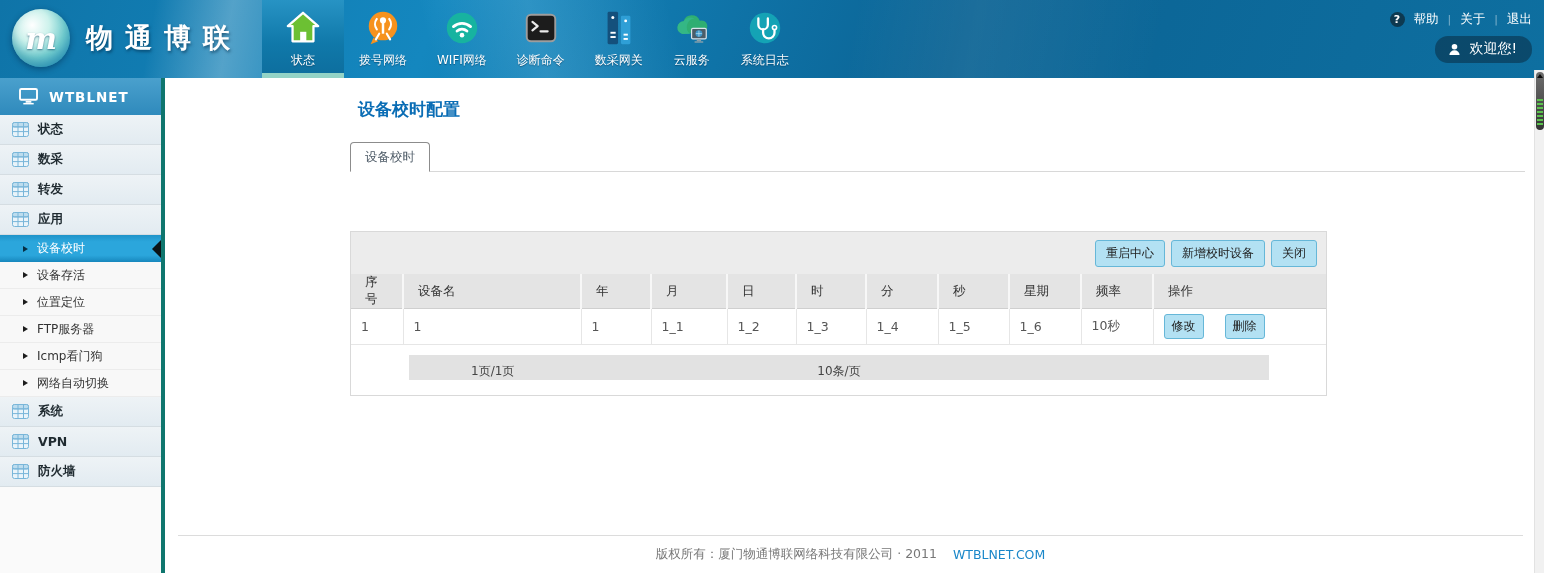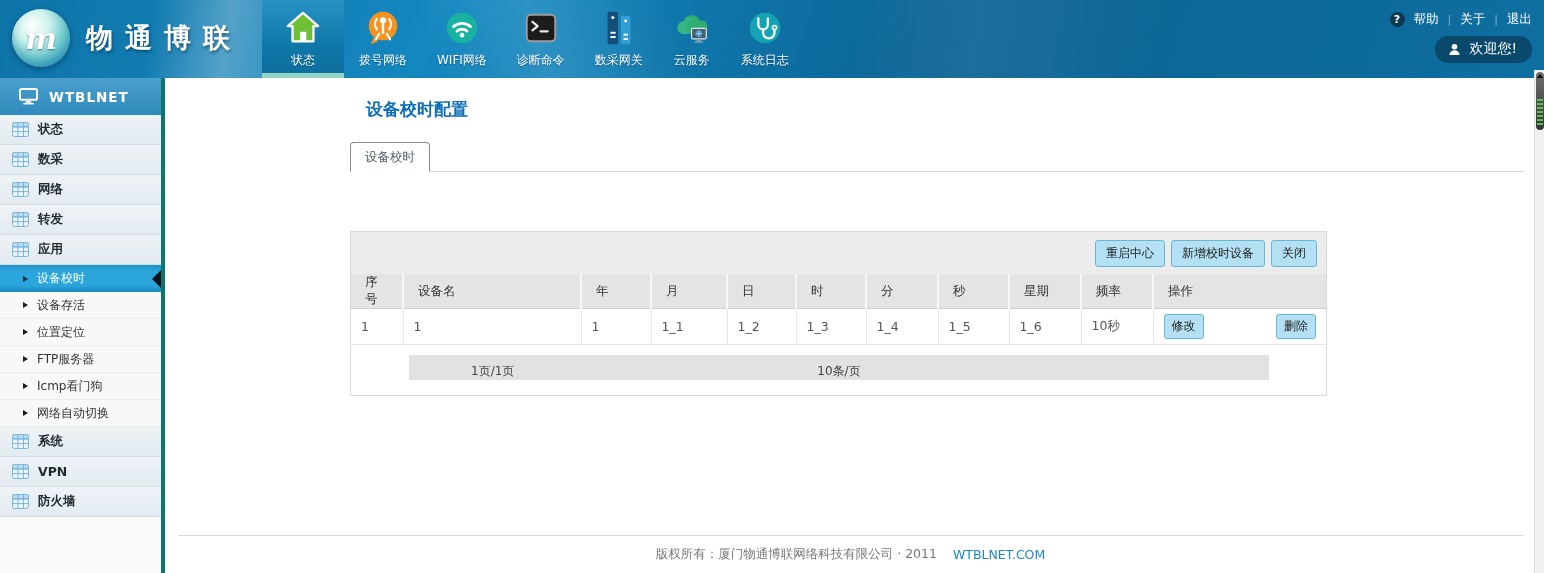--- a/index.html
+++ b/index.html
@@ -52,39 +52,39 @@
     background:#f8f8f8; border-bottom:1px solid #ececec; font-size:12px; color:#333; cursor:pointer; }
   .tri { width:0; height:0; border-left:5px solid #1c1c1c; border-top:3.5px solid transparent; border-bottom:3.5px solid transparent; flex:none; }
   .side-sub.active { background:linear-gradient(180deg,#1e93c9 0%,#2ba6dc 25%,#2ba6dc 75%,#1787bd 100%);
     color:#fff; border-bottom:none; }
   .side-sub.active .tri { border-left-color:#072f44; }
   .side-sub.active::after { content:""; position:absolute; right:0; top:50%; transform:translateY(-50%);
     border-right:9px solid #0b1418; border-top:9px solid transparent; border-bottom:9px solid transparent; }
 
   
   .content { position:absolute; left:166px; top:78px; width:1369px; height:495px; background:#fff; }
-  .page-title { position:absolute; left:200px; top:20px; font-size:17px; font-weight:bold; color:#0a6db5; }
+  .page-title { position:absolute; left:192px; top:20px; font-size:17px; font-weight:bold; color:#0a6db5; }
   .tabs { position:absolute; left:184px; top:64px; width:1175px; height:30px; border-bottom:1px solid #d8d8d8; }
   .tab { position:absolute; left:0; bottom:-1px; width:80px; height:30px; background:#fff;
     border:1px solid #8c8c8c; border-bottom:1px solid #fff; border-radius:4px 4px 0 0;
     display:flex; align-items:center; justify-content:center; font-size:12.5px; color:#4d5a66; cursor:pointer; }
 
   .panel { position:absolute; left:184px; top:112px; width:977px; background:#fff; border:1px solid #d9d9d9;margin-top:41px; }
   .toolbar { height:42px; background:#ececec; display:flex; align-items:center; justify-content:flex-end; gap:6px; padding-right:9px; }
   .btn { background:#b3e1f3; border:1px solid #66b7d8; border-radius:3px; color:#222;
     font-size:12px; font-family:inherit; padding:4px 10px; cursor:pointer; white-space:nowrap; }
 
   table.grid { width:975px; table-layout:fixed; border-collapse:collapse; font-size:12.5px; }
   table.grid thead th { background:#e4e4e4; height:34px; text-align:left; padding:0 14px; font-weight:normal;
     color:#333; border-right:2px solid #f7f7f7; border-bottom:1px solid #cfcfcf; }
   table.grid thead th:last-child { border-right:none; }
   table.grid tbody td { height:36px; padding:0 10px; color:#555; background:#fff;
     border-right:1px solid #e6e6e6; border-bottom:1px solid #e6e6e6; }
   table.grid tbody td:last-child { border-right:none; }
-  .ops { display:flex; gap:21px;justify-content:space-between; }
+  .ops { display:flex; gap:21px; }
   .btn.small { padding:3px 7px; }
 
   .pager { position:relative; height:50px; background:#fff; }
   .pager-bar { position:absolute; left:58px; top:10px; width:860px; height:25px; background:#e2e2e2; }
   .pg1 { position:absolute; left:62px; top:8px; font-size:12px; color:#444; }
   .pg2 { position:absolute; left:50%; transform:translateX(-50%); top:8px; font-size:12px; color:#444; }
 
   .footer { position:absolute; left:12px; right:12px; bottom:0; height:38px; border-top:1px solid #dcdcdc;
     display:flex; align-items:center; justify-content:center; gap:16px; font-size:12.5px; color:#777; background:#fff; }
   .footer a { color:#1a87c9; text-decoration:none; cursor:pointer; }
@@ -223,28 +223,20 @@
         </svg>
       <span>状态</span>
     </div>
     <div class="side-item">
       <svg class="grid-icon" viewBox="0 0 17 15">
           <rect x="0.5" y="0.5" width="16" height="14" rx="2" fill="#eaf4fa" stroke="#79b6d9"></rect>
           <rect x="0.5" y="0.5" width="16" height="4.4" rx="2" fill="#bcdcee" stroke="#79b6d9"></rect>
           <path d="M0.5 4.9 h16 M0.5 9.6 h16 M6 0.5 v14 M11.5 0.5 v14" stroke="#79b6d9" fill="none"></path>
         </svg>
       <span>数采</span>
-    </div>
-    <div class="side-item">
-      <svg class="grid-icon" viewBox="0 0 17 15">
-          <rect x="0.5" y="0.5" width="16" height="14" rx="2" fill="#eaf4fa" stroke="#79b6d9"></rect>
-          <rect x="0.5" y="0.5" width="16" height="4.4" rx="2" fill="#bcdcee" stroke="#79b6d9"></rect>
-          <path d="M0.5 4.9 h16 M0.5 9.6 h16 M6 0.5 v14 M11.5 0.5 v14" stroke="#79b6d9" fill="none"></path>
-        </svg>
-      <span>网络</span>
     </div>
     <div class="side-item">
       <svg class="grid-icon" viewBox="0 0 17 15">
           <rect x="0.5" y="0.5" width="16" height="14" rx="2" fill="#eaf4fa" stroke="#79b6d9"></rect>
           <rect x="0.5" y="0.5" width="16" height="4.4" rx="2" fill="#bcdcee" stroke="#79b6d9"></rect>
           <path d="M0.5 4.9 h16 M0.5 9.6 h16 M6 0.5 v14 M11.5 0.5 v14" stroke="#79b6d9" fill="none"></path>
         </svg>
       <span>转发</span>
     </div>
     <div class="side-item">

